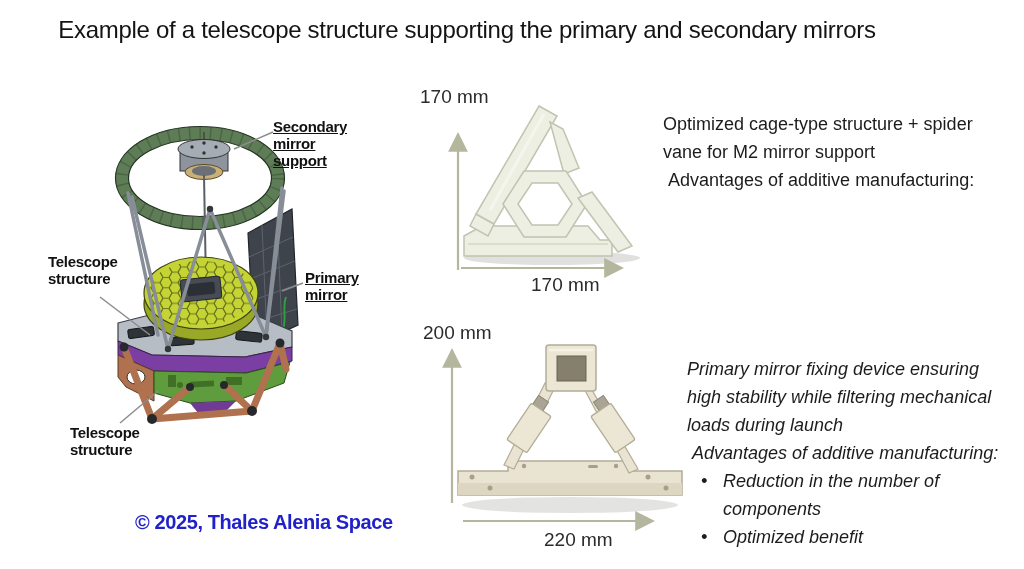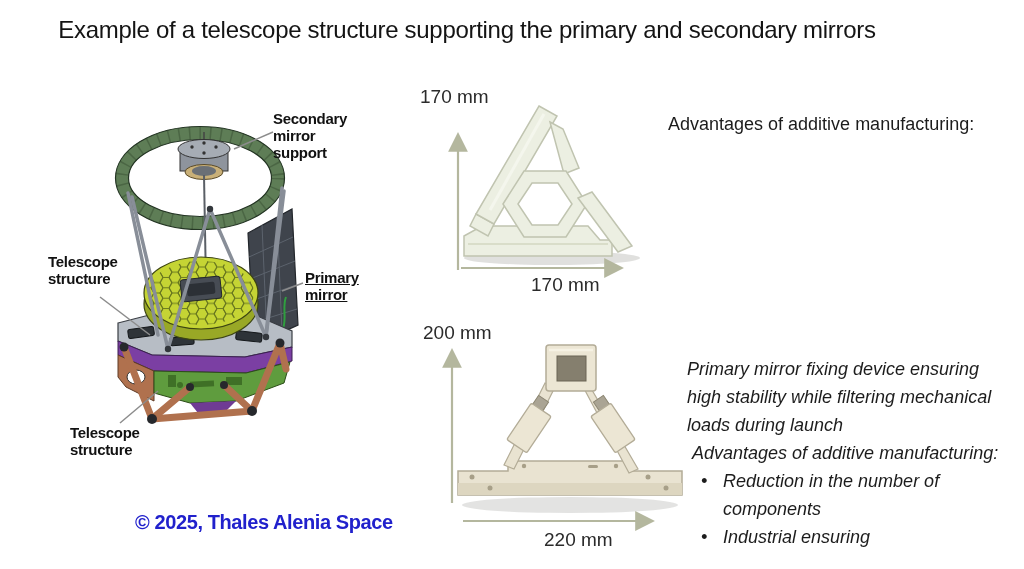--- a/index.html
+++ b/index.html
@@ -140,21 +140,21 @@
   </g>
 
   <g stroke="#8c8c8c" stroke-width="1.5">
     <line x1="233" y1="47" x2="194" y2="64"></line>
     <line x1="60" y1="212" x2="110" y2="250"></line>
     <line x1="263" y1="198" x2="242" y2="206"></line>
     <line x1="80" y1="338" x2="118" y2="306"></line>
   </g>
 </svg>
 
-<div class="abs fig-label pre" style="left:273px;top:110px;">Secondary
+<div class="abs fig-label pre" style="left:273px;top:118px;text-decoration:underline;">Secondary
 mirror
 support</div>
 <div class="abs fig-label pre" style="left:48px;top:253px;">Telescope
 structure</div>
 <div class="abs fig-label pre" style="left:305px;top:269px;text-decoration:underline;">Primary
 mirror</div>
 <div class="abs fig-label pre" style="left:70px;top:424px;">Telescope
 structure</div>
 <div class="abs copyright" style="left:135px;top:511px;">© 2025, Thales Alenia Space</div>
 
@@ -220,28 +220,30 @@
     <line x1="463" y1="521" x2="651" y2="521" marker-end="url(#ah)"></line>
   </g>
 </svg>
 
 <div class="abs dim-label" style="left:420px;top:86px;">170 mm</div>
 <div class="abs dim-label" style="left:531px;top:274px;">170 mm</div>
 <div class="abs dim-label" style="left:423px;top:322px;">200 mm</div>
 <div class="abs dim-label" style="left:544px;top:529px;">220 mm</div>
 
 <div class="abs text-block" style="left:663px;top:110px;width:340px;">
+  <p class="desc pre">Optimized cage-type structure + spider
+vane for M2 mirror support</p>
   <p class="adv">Advantages of additive manufacturing:</p>
   <ul class="bullets">
   </ul>
 </div>
 
 <div class="abs text-block" style="left:687px;top:355px;width:330px;font-style:italic;">
   <p class="desc pre">Primary mirror fixing device ensuring
 high stability while filtering mechanical
 loads during launch</p>
   <p class="adv">Advantages of additive manufacturing:</p>
   <ul class="bullets">
     <li>Reduction in the number of
 components</li>
-    <li>Industrial ensuring</li>
+    <li>Optimized benefit</li>
   </ul>
 </div>
 
 </body></html>

